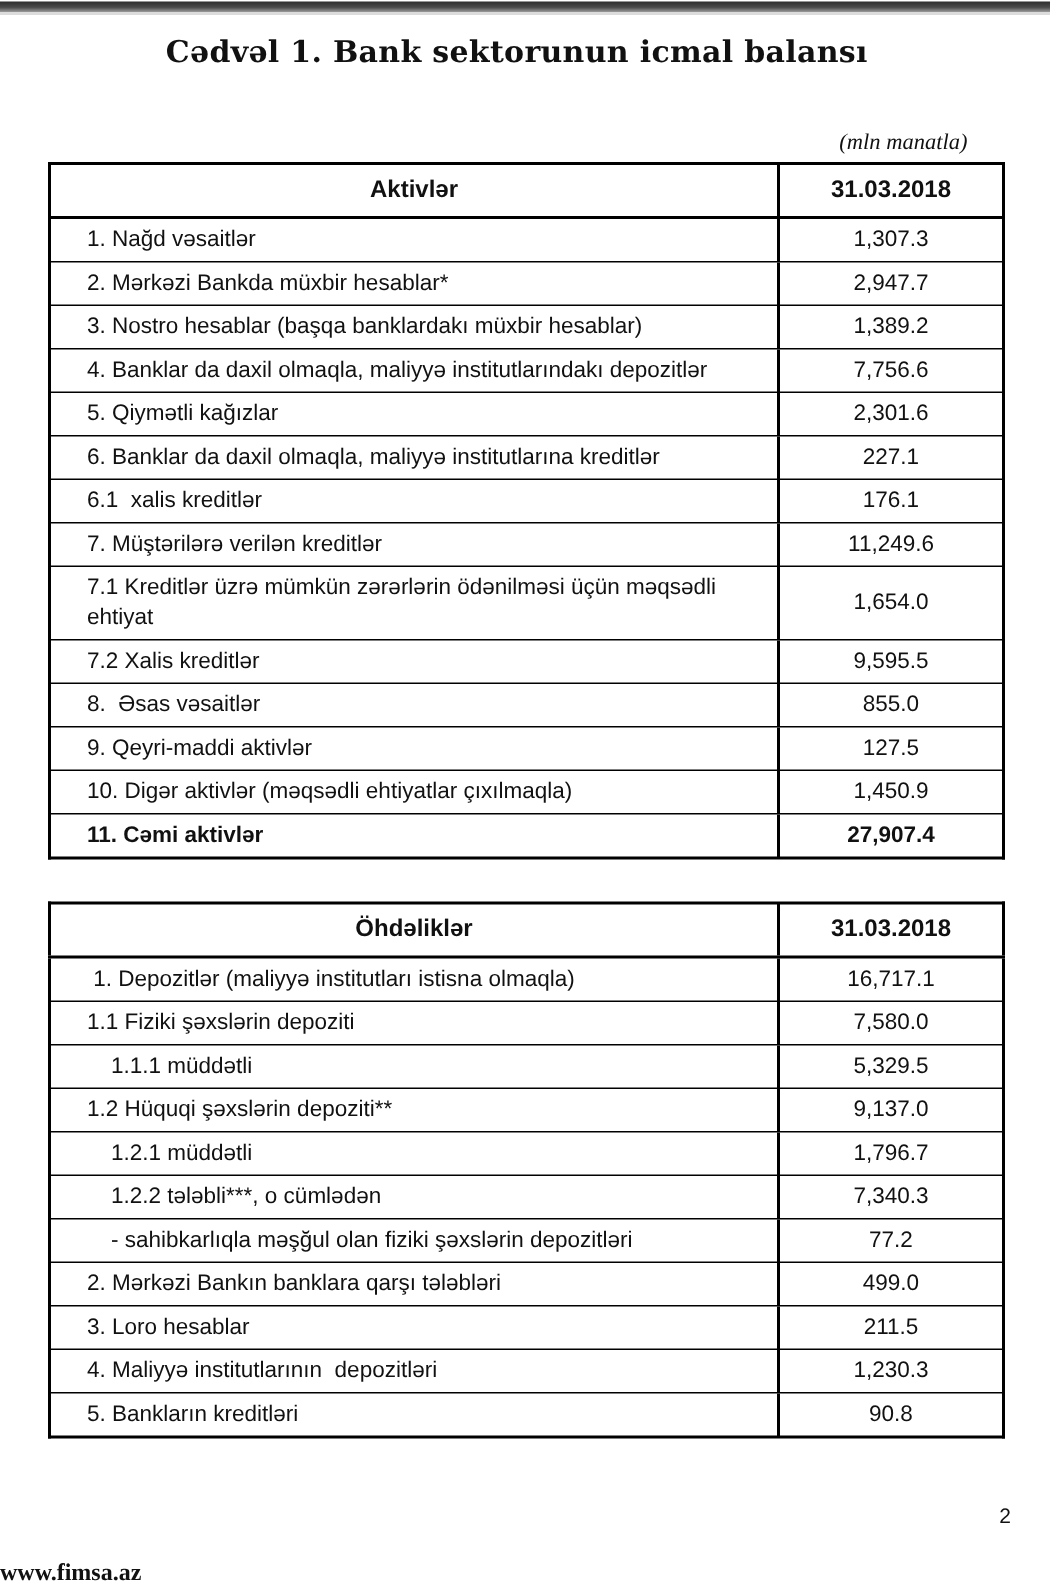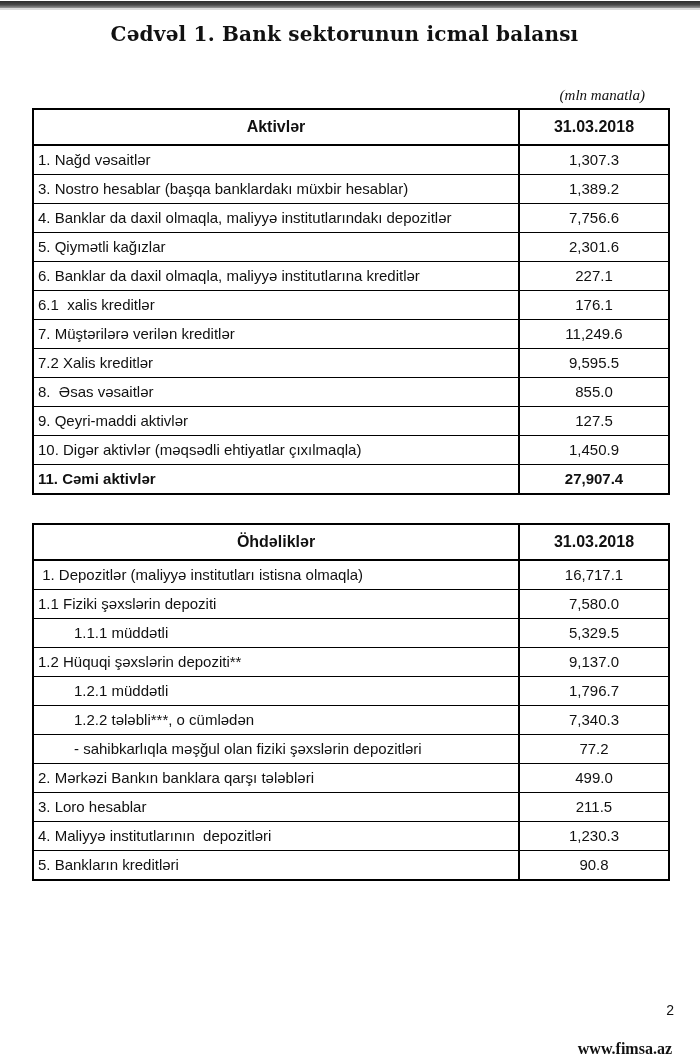--- a/index.html
+++ b/index.html
@@ -47,21 +47,21 @@
   table.balance-table { border: 2px solid #000; }
   table.balance-table thead th {
     border-bottom: 2px solid #000;
     font-size: 16px;
     font-weight: bold;
     text-align: center;
     padding: 7px 0;
     line-height: 20px;
   }
   table.balance-table td.label {
-    padding: 4px 4px;
+    padding: 4px 24px;
     font-size: 15px;
     line-height: 20px;
     text-align: left;
     white-space: pre-wrap;
   }
   table.balance-table td.label.indent { padding-left: 40px; }
   table.balance-table col.c-label { width: 486px; }
   table.balance-table col.c-value { width: 150px; }
   table.balance-table td.value, table.balance-table th.date-col {
     border-left: 2px solid #000;
@@ -76,21 +76,21 @@
   .page-number {
     position: absolute;
     top: 1002px; right: 26px;
     font-size: 14px;
     line-height: 16px;
   }
   .site-footer {
     position: absolute;
     bottom: 6px; left: 0;
     width: 672px;
-    text-align: right;
+    text-align: left;
     font-family: "Liberation Serif", serif;
     font-weight: bold;
     font-size: 16px;
   }
 </style>
 </head>
 <body>
 
 <div class="top-bar"></div>
 
@@ -108,20 +108,24 @@
       <th>Aktivlər</th>
       <th class="date-col">31.03.2018</th>
     </tr>
   </thead>
   <tbody>
       <tr>
         <td class="label">1. Nağd vəsaitlər</td>
         <td class="value">1,307.3</td>
       </tr>
       <tr>
+        <td class="label">2. Mərkəzi Bankda müxbir hesablar*</td>
+        <td class="value">2,947.7</td>
+      </tr>
+      <tr>
         <td class="label">3. Nostro hesablar (başqa banklardakı müxbir hesablar)</td>
         <td class="value">1,389.2</td>
       </tr>
       <tr>
         <td class="label">4. Banklar da daxil olmaqla, maliyyə institutlarındakı depozitlər</td>
         <td class="value">7,756.6</td>
       </tr>
       <tr>
         <td class="label">5. Qiymətli kağızlar</td>
         <td class="value">2,301.6</td>
@@ -130,20 +134,24 @@
         <td class="label">6. Banklar da daxil olmaqla, maliyyə institutlarına kreditlər</td>
         <td class="value">227.1</td>
       </tr>
       <tr>
         <td class="label">6.1  xalis kreditlər</td>
         <td class="value">176.1</td>
       </tr>
       <tr>
         <td class="label">7. Müştərilərə verilən kreditlər</td>
         <td class="value">11,249.6</td>
+      </tr>
+      <tr>
+        <td class="label">7.1 Kreditlər üzrə mümkün zərərlərin ödənilməsi üçün məqsədli ehtiyat</td>
+        <td class="value">1,654.0</td>
       </tr>
       <tr>
         <td class="label">7.2 Xalis kreditlər</td>
         <td class="value">9,595.5</td>
       </tr>
       <tr>
         <td class="label">8.  Əsas vəsaitlər</td>
         <td class="value">855.0</td>
       </tr>
       <tr>

